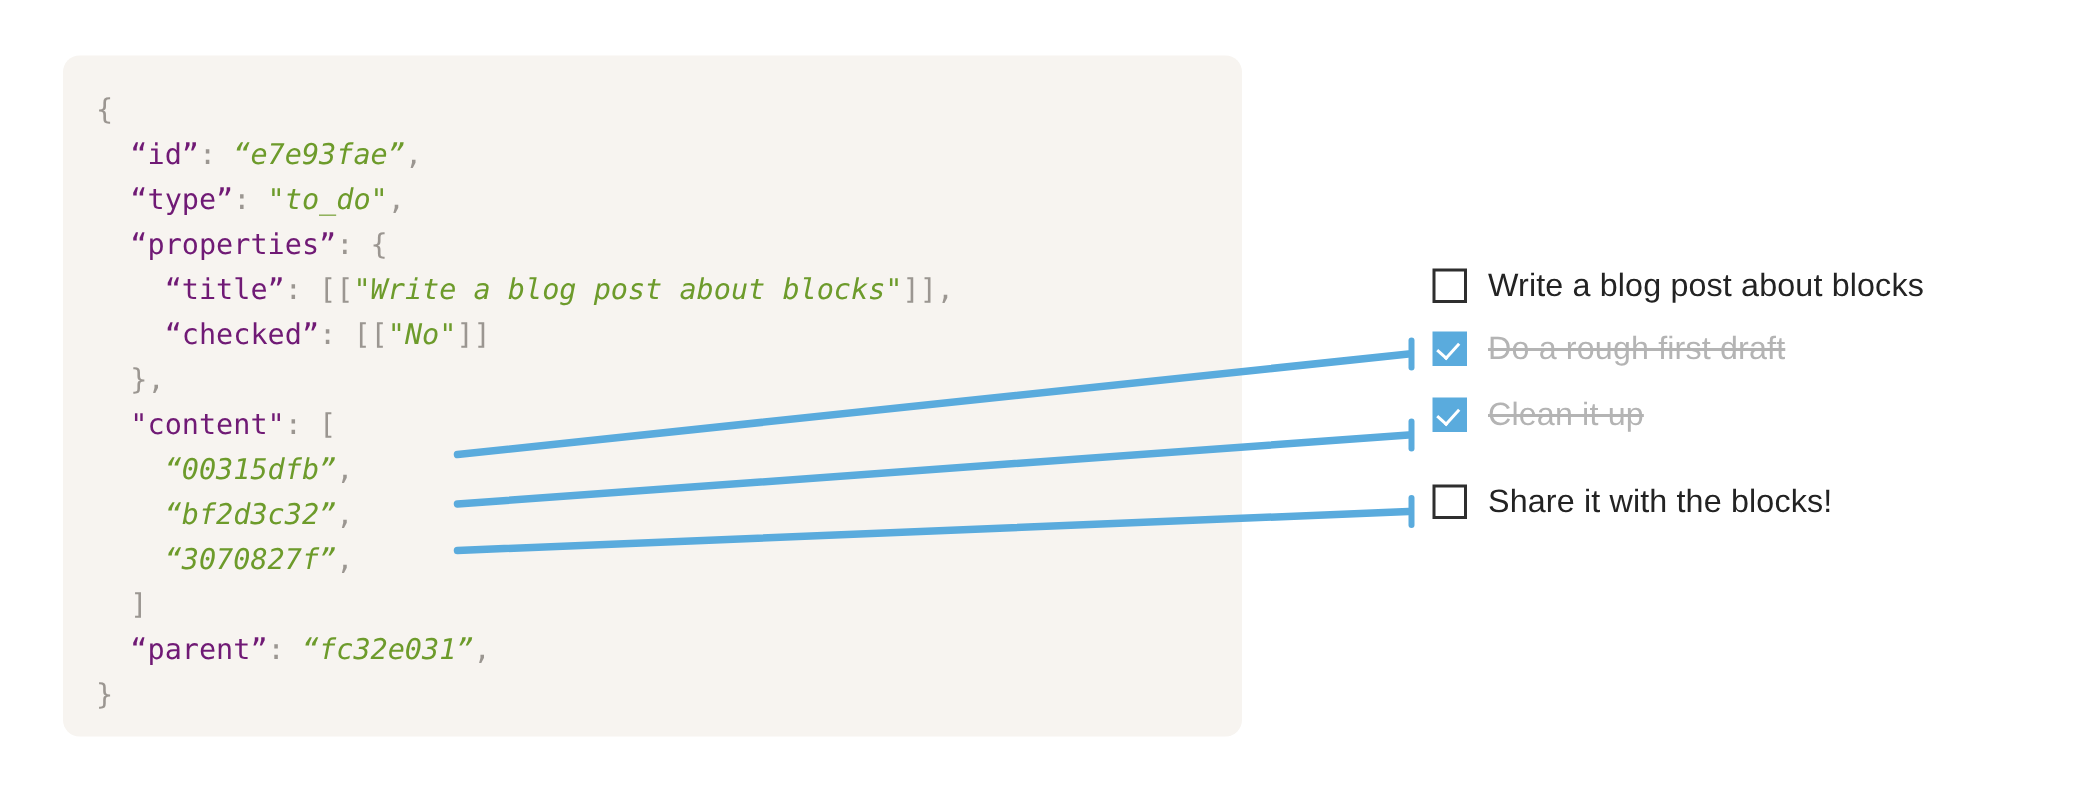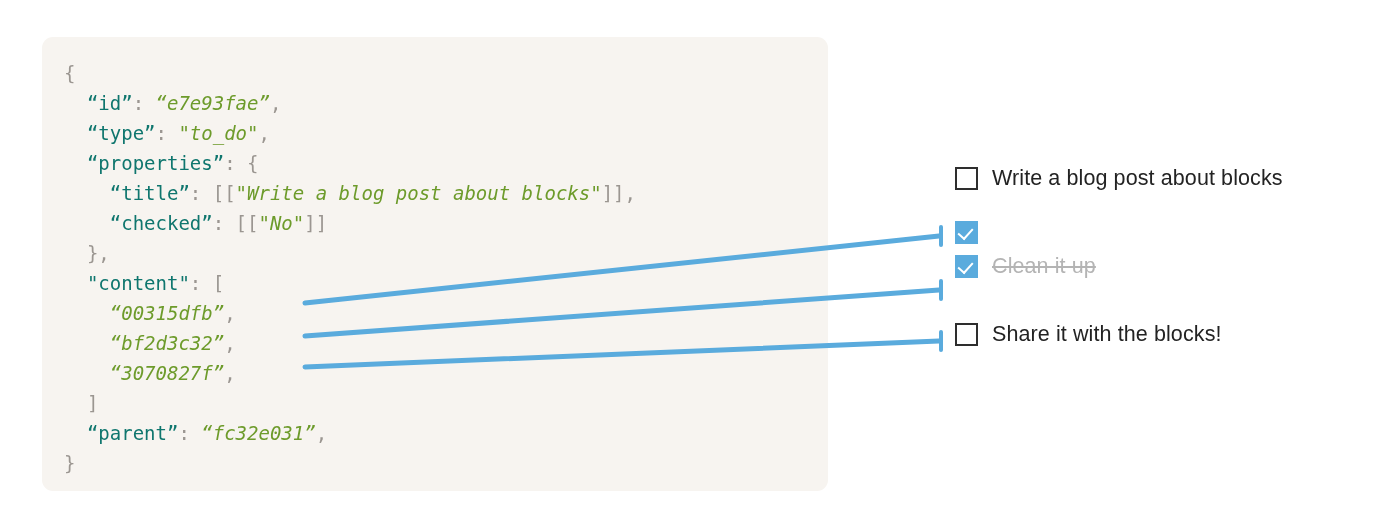--- a/index.html
+++ b/index.html
@@ -40,21 +40,21 @@
     font-family: "DejaVu Sans Mono", monospace;
     font-size: 19px;
     line-height: 30px;
     white-space: pre;
     color: #8a8a8a;
   }
   .code-line {
     height: 30px;
     white-space: pre;
   }
-  .tok-key   { color: #0f766e; }
+  .tok-key   { color: #701a75; }
   .tok-str   { color: #6d9b2b; font-style: italic; }
   .tok-punc  { color: #9b9691; }
 
   
   .connectors {
     position: absolute;
     left: 0;
     top: 0;
     width: 1400px;
     height: 532px;
@@ -67,23 +67,23 @@
     left: 905px;
     top: 163px;
     width: 460px;
   }
   .check-row {
     position: absolute;
     display: flex;
     align-items: center;
     height: 30px;
   }
-  .check-row.r0 { left: 6px;  top: 0px; padding-left: 44px;   }
+  .check-row.r0 { left: 6px;  top: 12px; padding-left: 44px;   }
   .check-row.r1 { left: 50px; top: 54px;  }
-  .check-row.r2 { left: 50px; top: 88px; justify-content: flex-end; }
+  .check-row.r2 { left: 50px; top: 98px; justify-content: flex-end; }
   .check-row.r3 { left: 50px; top: 156px; }
 
   .checkbox {
     width: 23px;
     height: 23px;
     box-sizing: border-box;
     flex: 0 0 auto;
     position: relative;
   }
   .checkbox.unchecked {
@@ -144,20 +144,21 @@
       </g>
     </svg>
 
   <div class="checklist" id="checklist">
       <div class="check-row r0">
         <span class="checkbox unchecked"></span>
         <span class="item-label">Write a blog post about blocks</span>
       </div>
       <div class="check-row r1">
         <span class="checkbox checked"></span>
+        <span class="item-label done">Do a rough first draft</span>
       </div>
       <div class="check-row r2">
         <span class="checkbox checked"></span>
         <span class="item-label done">Clean it up</span>
       </div>
       <div class="check-row r3">
         <span class="checkbox unchecked"></span>
         <span class="item-label">Share it with the blocks!</span>
       </div>
     </div>

